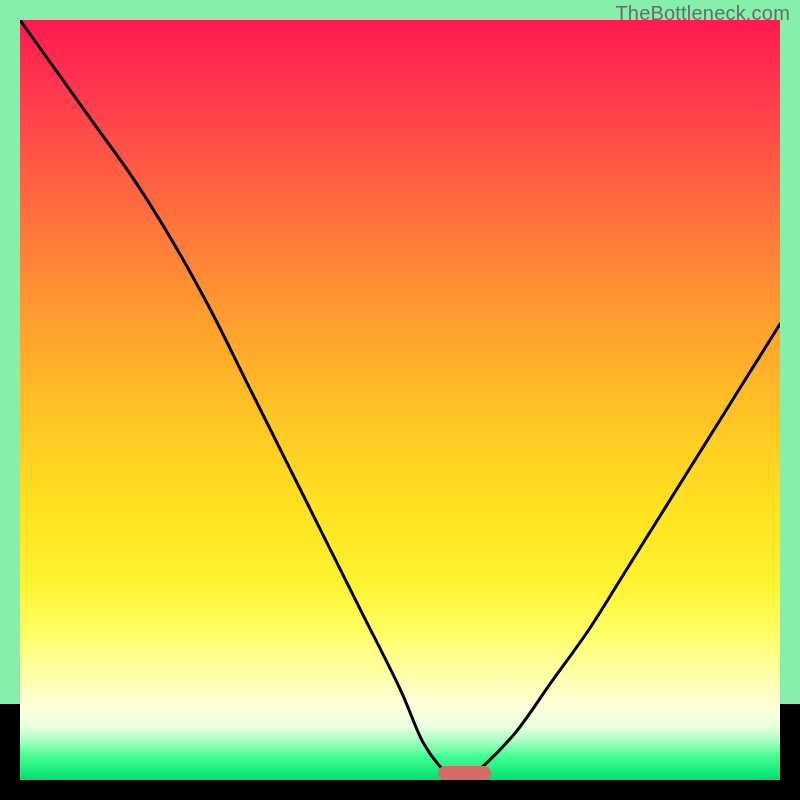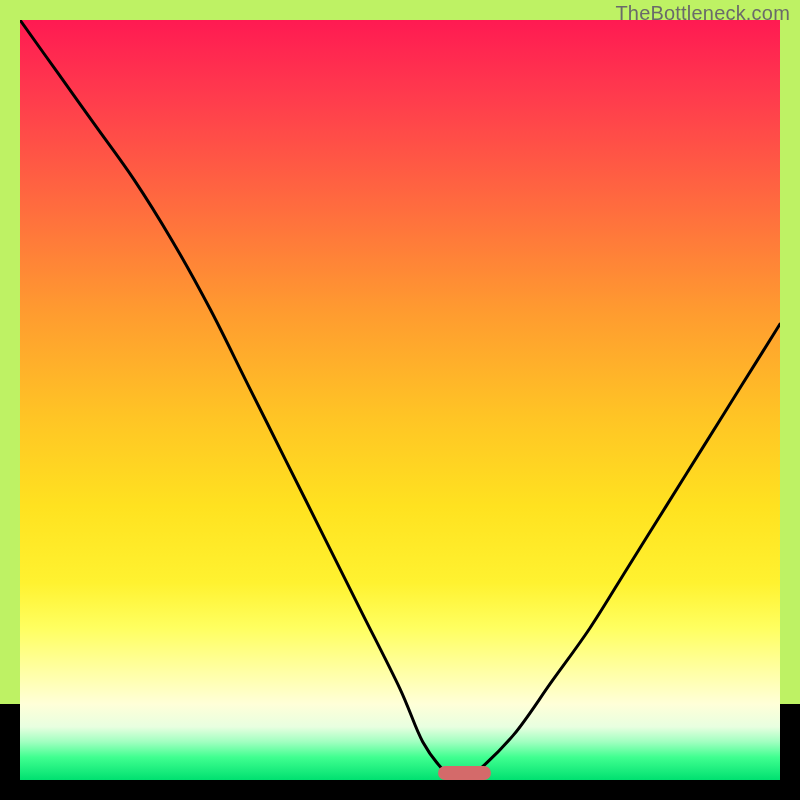--- a/index.html
+++ b/index.html
@@ -8,21 +8,21 @@
     width: 800px;
     height: 800px;
     background: #000;
     font-family: Arial, Helvetica, sans-serif;
     overflow: hidden;
   }
   .frame {
     position: relative;
     width: 800px;
     height: 704px;
-    background: #bef264;
+    background: #86efac;
   }
   .plot-area {
     position: absolute;
     left: 20px;
     top: 20px;
     width: 760px;
     height: 760px;
     background: linear-gradient(to bottom,
       #ff1a52 0%,
       #ff3b4d 10%,

